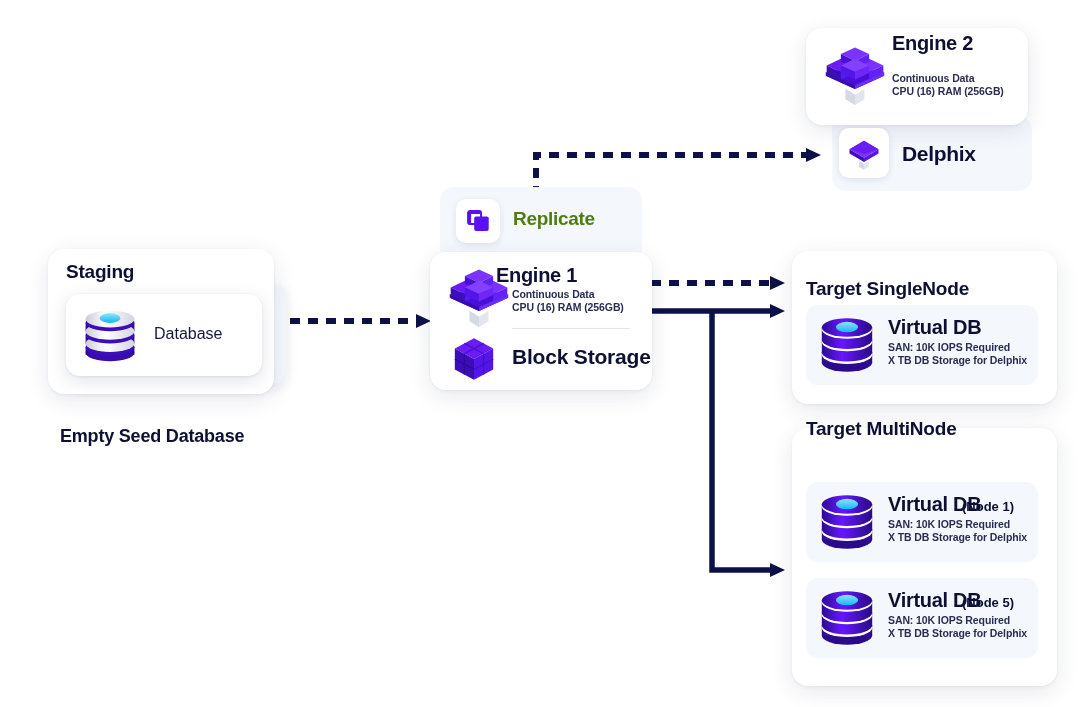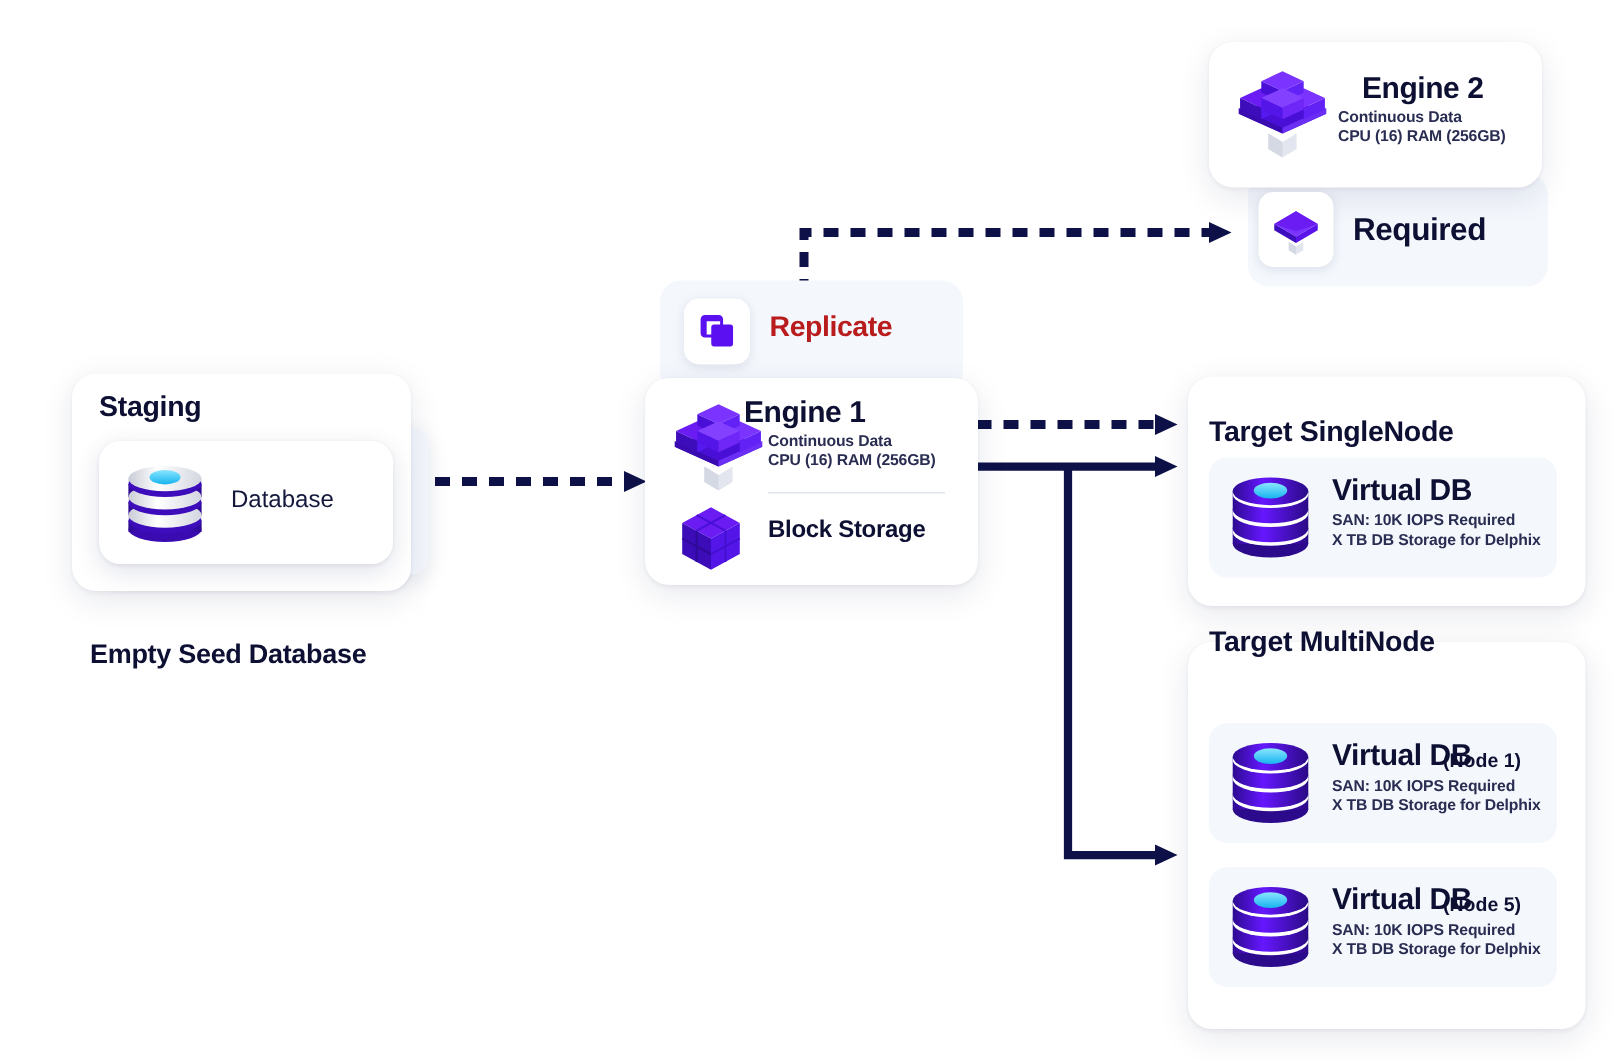--- a/index.html
+++ b/index.html
@@ -20,22 +20,22 @@
     background:#f4f7fc;border-radius:12px;
   }
   .white-card{
     background:#ffffff;border-radius:14px;
     box-shadow:0 5px 18px rgba(20,25,80,.12), 0 1px 3px rgba(20,25,80,.07);
   }
   .panel-soft{background:#f4f7fc;border-radius:14px;}
 
   
   .group-title{font-size:19px;font-weight:700;letter-spacing:-.2px;color:#0d1033;}
-  .item-title{font-size:16px;font-weight:700;letter-spacing:-.2px;color:#0d1033;}
-  .item-title-lg{font-size:19px;font-weight:700;letter-spacing:-.3px;color:#b91c1c;}
+  .item-title{font-size:21px;font-weight:700;letter-spacing:-.2px;color:#0d1033;}
+  .item-title-lg{font-size:19px;font-weight:700;letter-spacing:-.3px;color:#4d7c0f;}
   .item-title-xl{font-size:20px;font-weight:700;letter-spacing:-.3px;color:#0d1033;}
   .node-suffix{font-size:13px;font-weight:700;color:#0d1033;}
   .sub{font-size:10.5px;font-weight:600;line-height:13.5px;color:#2a2d52;letter-spacing:-.1px;}
   .caption{font-size:18px;font-weight:700;letter-spacing:-.2px;color:#0d1033;}
   .plain-label{font-size:16px;font-weight:500;color:#14183c;}
   .divider{height:1px;background:#dfe4ee;}
 
   
   .ico{display:block;}
   .iconbox{
@@ -236,30 +236,30 @@
 
     <div class="abs panel-soft" style="left:26px;top:88px;width:200px;height:75px;"></div>
 
     <div class="abs outer-card" style="left:0;top:0;width:222px;height:97px;"></div>
 
     <span class="abs" style="left:16px;top:10px;width:66px;height:68px;">
       <svg class="ico" width="66" height="68" viewBox="0 0 70 72">
           <use href="#icon-engine-cube"></use>
         </svg>
     </span>
-    <span class="abs item-title-xl" style="left:86px;top:20px;margin-left:16px;">Engine 2</span>
+    <span class="abs item-title-xl" style="left:86px;top:4px;">Engine 2</span>
     <span class="abs sub" style="left:86px;top:44px;">Continuous Data</span>
     <span class="abs sub" style="left:86px;top:57px;">CPU (16) RAM (256GB)</span>
 
     <span class="abs iconbox" style="left:33px;top:100px;width:50px;height:50px;">
       <svg class="ico" width="34" height="35" viewBox="0 0 56 58">
           <use href="#icon-failover"></use>
         </svg>
     </span>
-    <span class="abs item-title-xl" style="left:96px;top:114px;font-size:21px;">Required</span>
+    <span class="abs item-title-xl" style="left:96px;top:114px;font-size:21px;">Delphix</span>
   </div>
 
   <div class="abs outer-card" style="left:792px;top:251px;width:265px;height:153px;"></div>
   <div class="abs group-title" style="left:806px;top:278px;">Target SingleNode</div>
   <div class="abs inner-card" style="left:806px;top:305px;width:232px;height:80px;"></div>
   <span class="abs" style="left:816px;top:314px;width:62px;height:62px;">
     <svg class="ico" width="62" height="62" viewBox="0 0 64 62">
         <use href="#icon-virtual-db"></use>
       </svg>
   </span>

